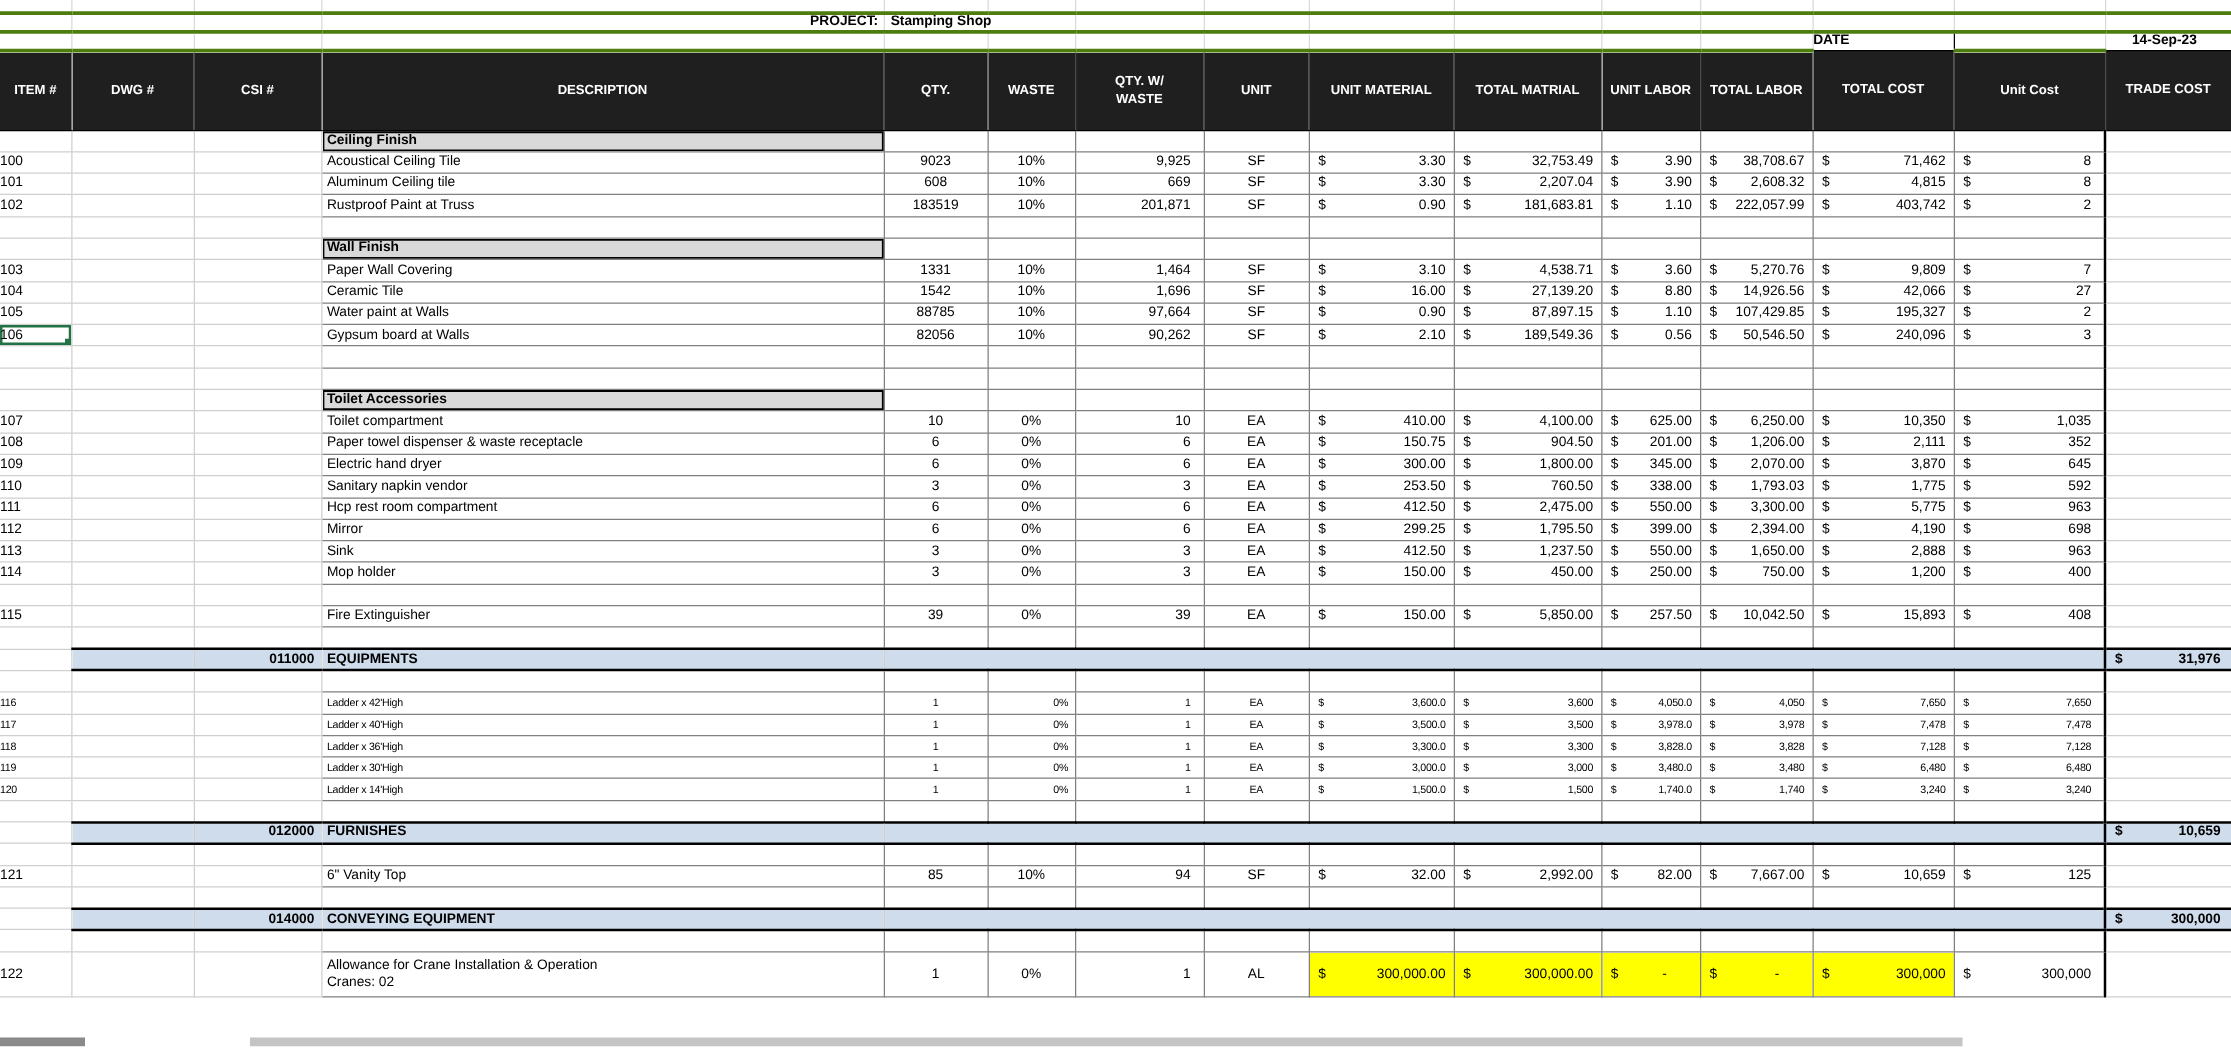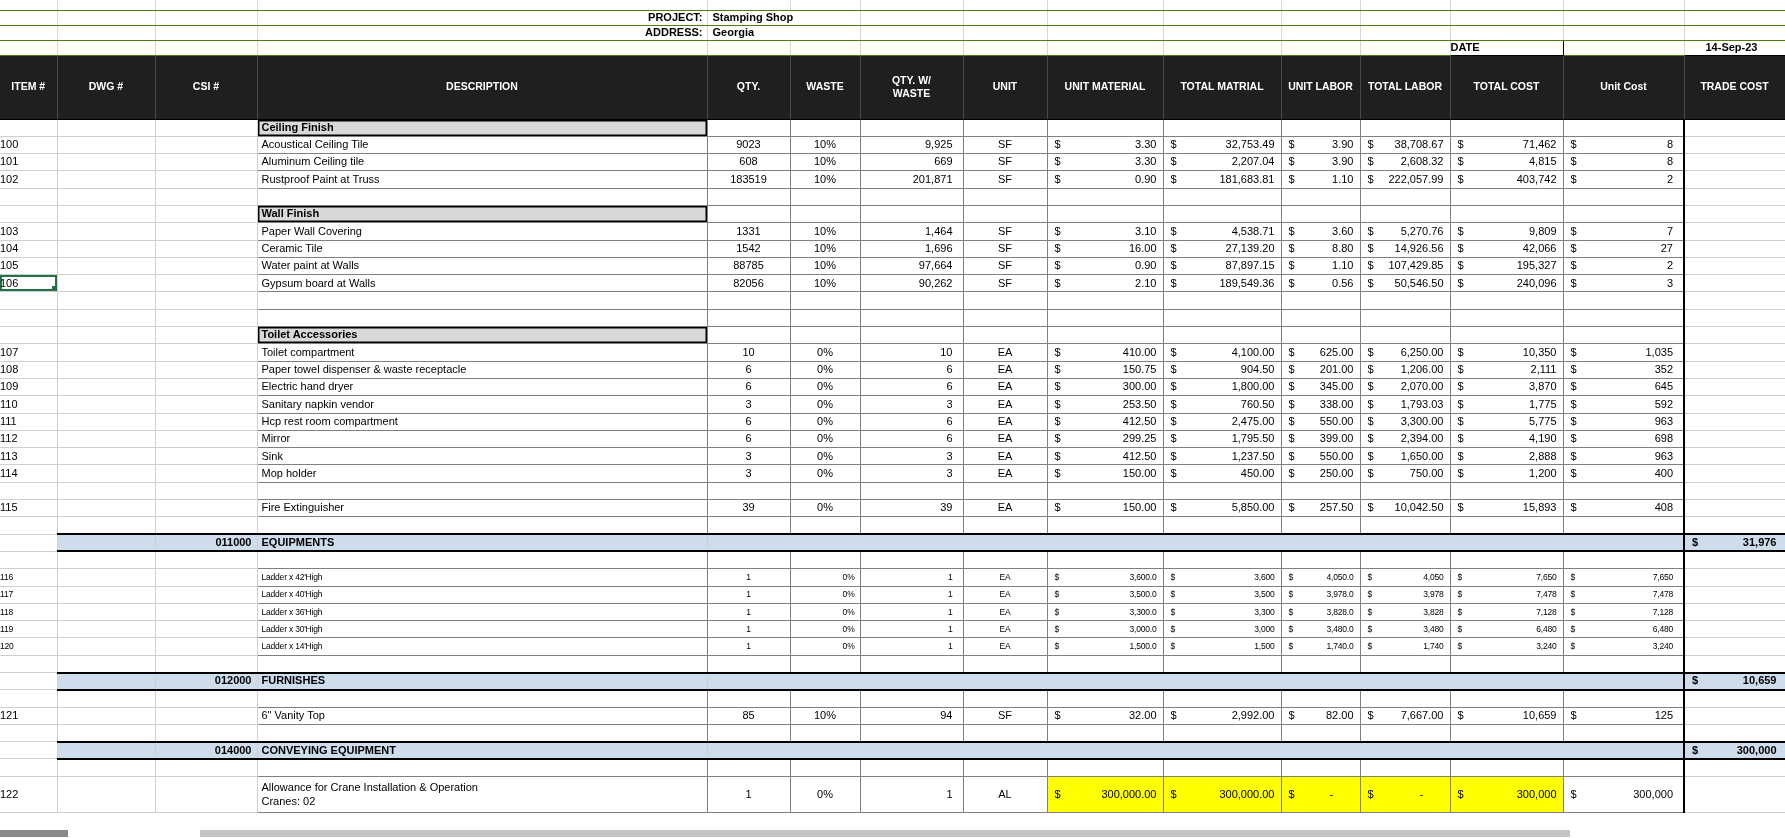--- a/index.html
+++ b/index.html
@@ -6,21 +6,21 @@
     --header_bg:#1f1f1f; --band_bg:#cfdcec; --section_bg:#d9d9d9;
     --highlight:#ffff00; --selection:#217346;
   }
   html,body{margin:0;padding:0;background:#fff;}
   body{font-family:"Liberation Sans", sans-serif;}
   .sheet{position:relative;width:1785px;height:838px;overflow:hidden;background:#fff;}
   table{border-collapse:collapse;table-layout:fixed;width:1785px;}
   td,th{box-sizing:border-box;padding:0;overflow:hidden;white-space:nowrap;font-size:11px;color:#000;line-height:1.05;}
   
   tr.toprow{height:10px;} tr.meta{height:15px;}
-  tr.toprow td, tr.meta td{border-right:1px solid #d9d9d9;border-bottom:1px solid #4d7c0f;}
+  tr.toprow td, tr.meta td{border-right:1px solid #d9d9d9;border-bottom:3px solid #4d7c0f;}
   tr.toprow td:last-child, tr.meta td:last-child{border-right:1.5px solid #000;}
   .meta-label{text-align:right;font-weight:700;padding-right:4px;}
   .meta-value{text-align:left;font-weight:700;padding-left:5px;}
   .date-label{font-weight:700;text-align:left;border:1px solid #000 !important;}
   .date-value{font-weight:700;text-align:center;padding-right:6px;border:1px solid #000 !important;}
   
   tr.head{height:64px;}
   tr.head th{background:var(--header_bg);color:#fff;font-weight:700;font-size:10.5px;text-align:center;vertical-align:middle;border-right:1px solid #4a4a4a;border-top:1px solid #000;border-bottom:1px solid #000;}
   .hwrap{display:inline-block;width:58px;white-space:normal;line-height:1.25;}
   
@@ -110,36 +110,20 @@
           <td></td>
           <td></td>
           <td></td>
           <td></td>
           <td></td>
       </tr>
       <tr class="meta">
         <td></td>
           <td></td>
           <td></td>
-        <td class="meta-label">ADDRESS:</td>
-        <td class="meta-value" colspan="2">Georgia</td>
-        <td></td>
-          <td></td>
-          <td></td>
-          <td></td>
-          <td></td>
-          <td></td>
-          <td></td>
-          <td></td>
-          <td></td>
-      </tr>
-      <tr class="meta">
-        <td></td>
-          <td></td>
-          <td></td>
           <td></td>
           <td></td>
           <td></td>
           <td></td>
           <td></td>
           <td></td>
           <td></td>
           <td></td>
           <td></td>
         <td class="date-label">DATE</td>

